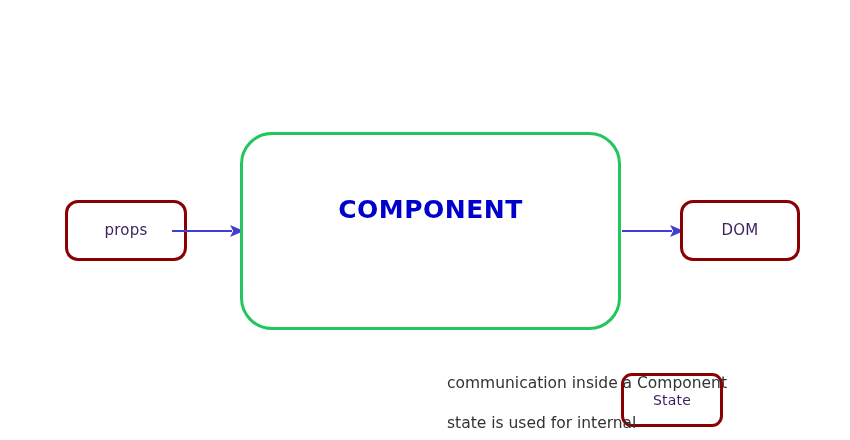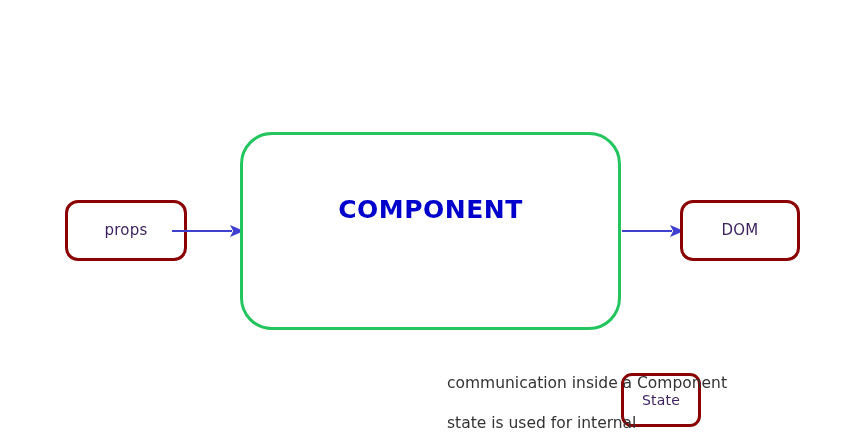--- a/index.html
+++ b/index.html
@@ -56,21 +56,21 @@
     left: 680px;
     top: 200px;
     width: 120px;
     height: 61px;
   }
 
   
   #state-node {
     left: 378px;
     top: 238px;
-    width: 80px;
+    width: 102px;
     height: 54px;
     border-width: 3px;
     border-radius: 11px;
   }
   #state-node .node-label {
     font-size: 14px;
   }
 
   
   #component-node {

